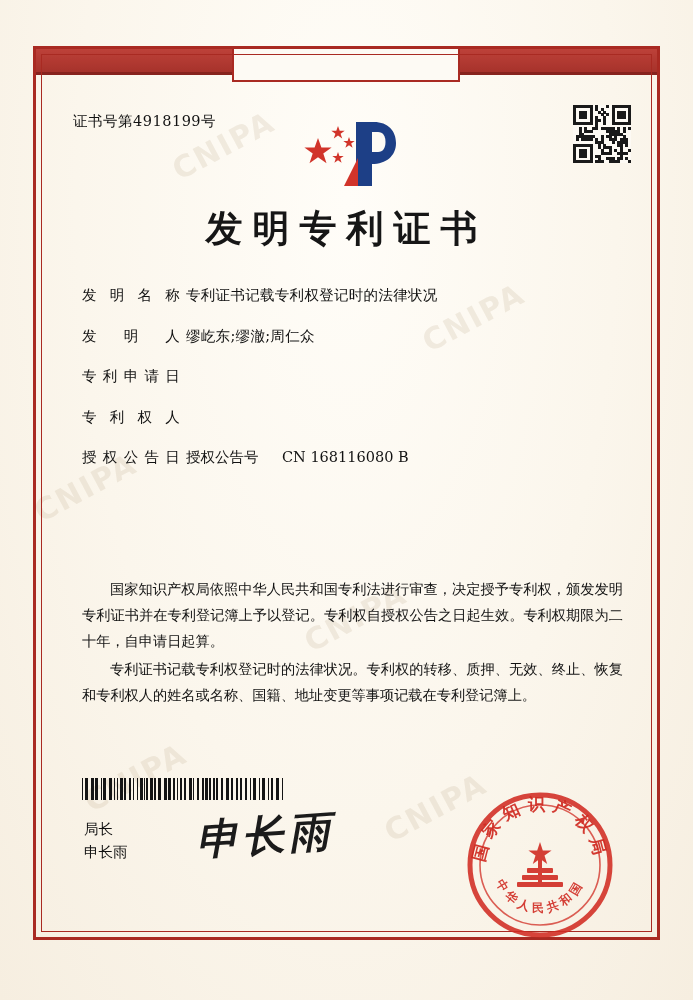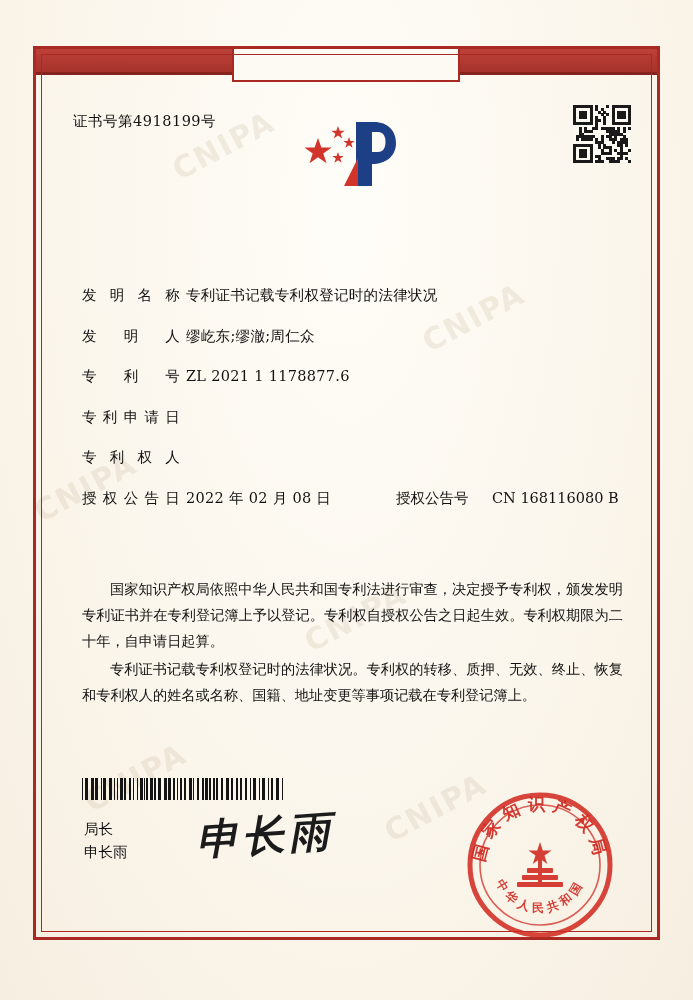--- a/index.html
+++ b/index.html
@@ -529,43 +529,39 @@
         <polygon points="42,34 43.4,38.1 47.7,38.1 44.2,40.6 45.6,44.8 42,42.2 38.4,44.8 39.8,40.6 36.3,38.1 40.6,38.1"></polygon>
       </g>
 
       <path d="M60 4 L78 4 C92 4 100 13 100 25 C100 38 90 46 76 46 L76 68 L60 68 Z" fill="#1d3f86"></path>
       <path d="M76 14 L82 14 C87 14 89.5 18 89.5 24 C89.5 30 87 34 82 34 L76 34 Z" fill="#fdfaf4"></path>
 
       <polygon points="48,68 62,40 62,68" fill="#d1342a"></polygon>
     </svg>
   </div>
 
+  <div class="doc-title">发明专利证书</div>
 
   <div class="fields">
     <div class="field-row">
       <span class="field-label sp">发 明 名 称</span>
       <span class="field-value">专利证书记载专利权登记时的法律状况</span>
     </div>
     <div class="field-row">
       <span class="field-label sp">发 明 人</span>
       <span class="field-value">缪屹东;缪澈;周仁众</span>
     </div>
     <div class="field-row">
-      <span class="field-label sp">专 利 号</span>
-      <span class="field-value">ZL 2021 1 1178877.6</span>
-    </div>
-    <div class="field-row">
       <span class="field-label sp">专利申请日</span>
     </div>
     <div class="field-row">
       <span class="field-label sp">专 利 权 人</span>
     </div>
     <div class="field-row two-col">
       <span class="field-label sp">授权公告日</span>
-      <span class="field-value">2022 年 02 月 08 日</span>
       <span class="field-label2">授权公告号</span>
       <span class="field-value2">CN 168116080 B</span>
     </div>
   </div>
 
   <div class="body-text">
     <p>国家知识产权局依照中华人民共和国专利法进行审查，决定授予专利权，颁发发明专利证书并在专利登记簿上予以登记。专利权自授权公告之日起生效。专利权期限为二十年，自申请日起算。</p>
     <p>专利证书记载专利权登记时的法律状况。专利权的转移、质押、无效、终止、恢复和专利权人的姓名或名称、国籍、地址变更等事项记载在专利登记簿上。</p>
   </div>
 

